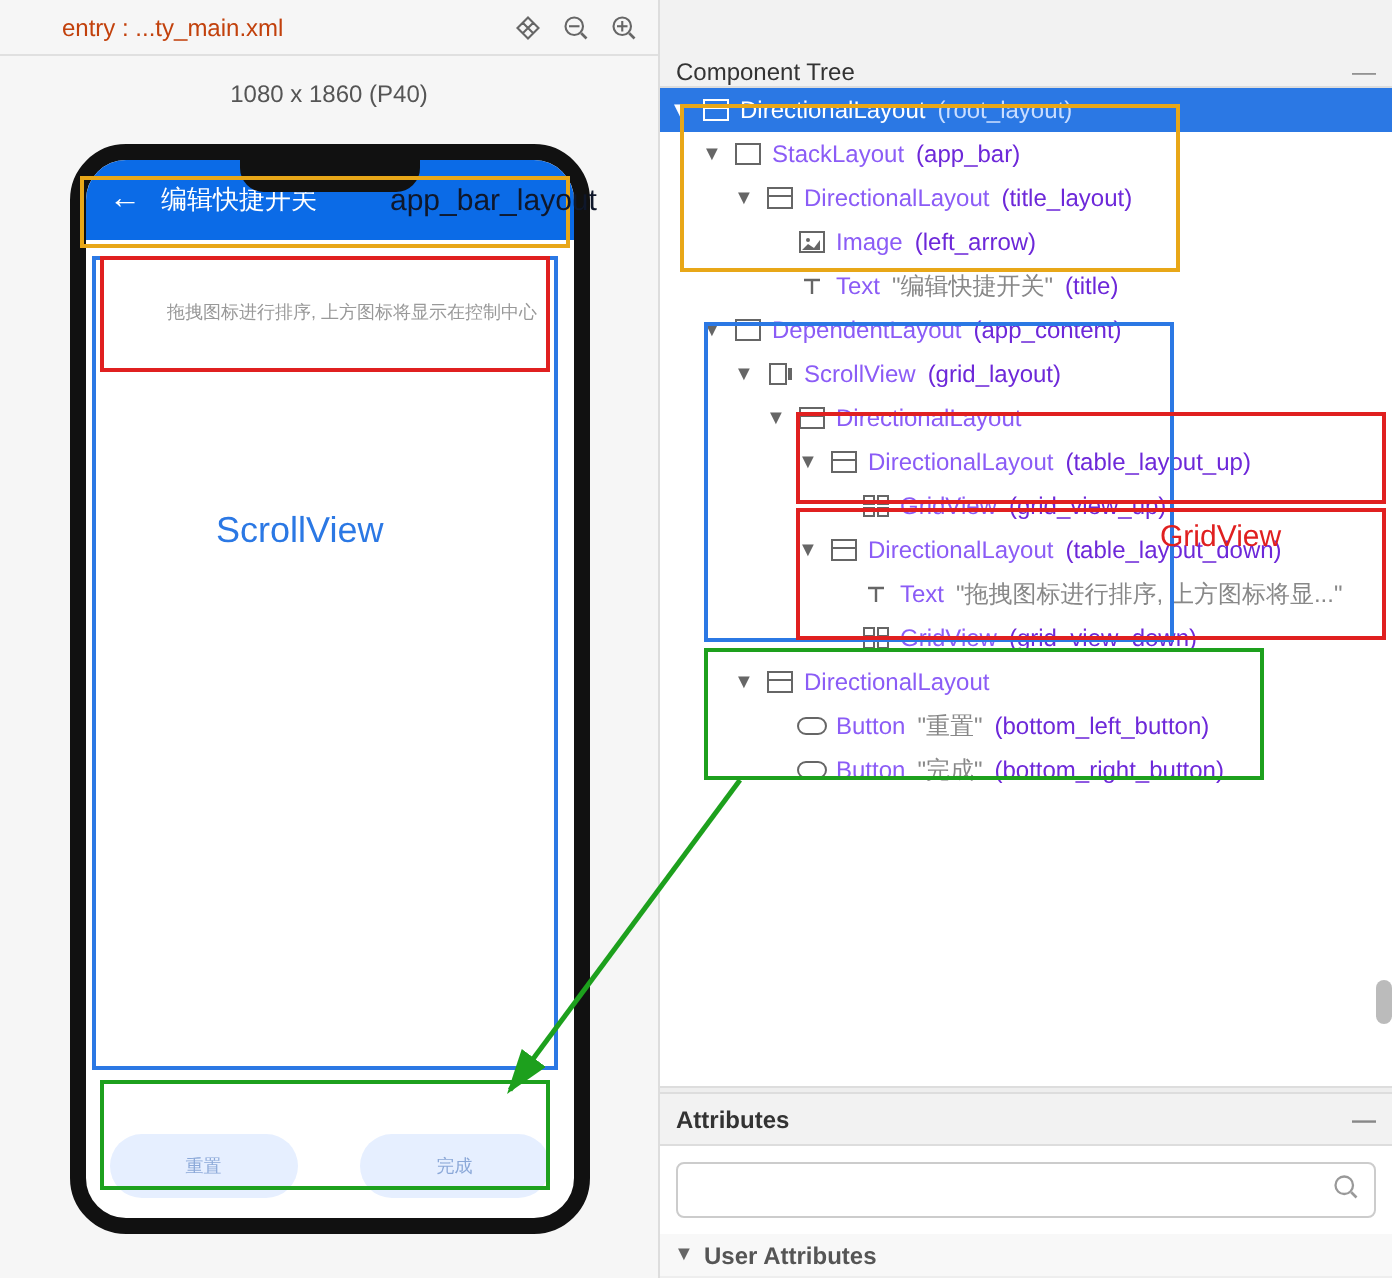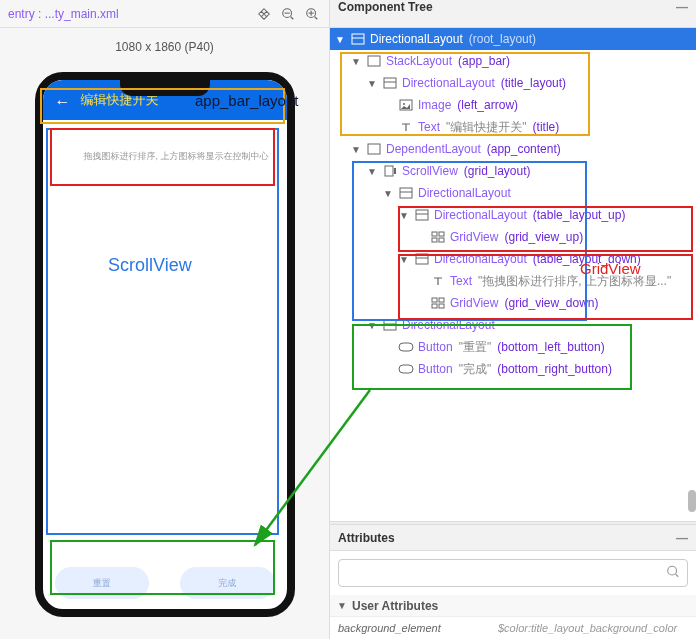--- a/index.html
+++ b/index.html
@@ -4,35 +4,35 @@
   <style>
     * { box-sizing: border-box; margin: 0; padding: 0; }
     body { font-family: -apple-system, Arial, sans-serif; font-size: 12px; color: #333; background: #fff; width: 696px; height: 639px; overflow: hidden; }
 
     .container { display: flex; height: 100%; }
     .left-panel { width: 330px; background: #f6f6f6; border-right: 1px solid #ddd; position: relative; }
     .right-panel { flex: 1; background: #fff; display: flex; flex-direction: column; }
 
     
     .toolbar { height: 28px; display: flex; align-items: center; padding: 0 8px; border-bottom: 1px solid #e0e0e0; }
-    .toolbar-title { flex: 1; font-size: 12px; color: #8b5cf6; }
+    .toolbar-title { flex: 1; font-size: 12px; color: #c2410c; margin-left: 23px; }
     .toolbar-icons { display: flex; gap: 6px; }
     .toolbar-icon { width: 18px; height: 18px; display: flex; align-items: center; justify-content: center; color: #666; cursor: pointer; }
 
     .size-label { text-align: center; font-size: 12px; color: #555; padding: 12px 0 8px; }
 
     
     .phone-area { position: relative; padding: 10px 20px; }
     .phone { width: 260px; height: 545px; margin: 0 auto; border: 8px solid #111; border-radius: 28px; position: relative; background: #fff; overflow: hidden; }
     .phone::after { content:""; position:absolute; right:-12px; top:120px; width:4px; height:50px; background:#111; border-radius:2px; }
     .notch { position:absolute; top:-2px; left:50%; transform:translateX(-50%); width:90px; height:18px; background:#111; border-radius:0 0 12px 12px; }
 
     .app-bar { height: 40px; background: #0b6be7; display:flex; align-items:center; padding:0 12px; gap:10px; }
     .app-bar-arrow { color:#fff; font-size:16px; }
-    .app-bar-title { color:#fde047; font-size:13px; }
+    .app-bar-title { color:#ffffff; font-size:13px; }
 
     .scroll-area { position:absolute; top:58px; left:10px; right:10px; bottom:60px; }
     .hint-text { font-size:9px; color:#999; padding:12px 8px; text-align:right; }
 
     .bottom-buttons { position:absolute; bottom:10px; left:12px; right:12px; display:flex; gap:31px; }
     .btn-pill { flex:1; height:32px; border-radius:16px; background:#e6efff; display:flex; align-items:center; justify-content:center; font-size:9px; color:#8ba8d8; }
 
     
     .annot-box { position:absolute; border:2px solid; pointer-events:none; }
     .annot-orange { border-color:#e8a718; top:88px; left:40px; width:245px; height:36px; }
@@ -40,21 +40,21 @@
     .annot-blue { border-color:#2b78e4; top:128px; left:46px; width:233px; height:407px; }
     .annot-green-inner { border-color:#1da01d; top:540px; left:50px; width:225px; height:55px; }
     .annot-label { position:absolute; font-size:15px; font-weight:500; pointer-events:none; }
     .lbl-orange { color:#0f172a; top:92px; left:195px; }
     .lbl-blue { color:#2b78e4; top:255px; left:108px; font-size:18px; }
 
     
     .arrow { position:absolute; pointer-events:none; }
 
     
-    .panel-header { height:28px; background:#f2f2f2; border-bottom:1px solid #ddd; display:flex; align-items:flex-start; padding:0 8px; font-size:12px; font-weight:700; }
+    .panel-header { height:44px; background:#f2f2f2; border-bottom:1px solid #ddd; display:flex; align-items:flex-end; padding:0 8px; font-size:12px; font-weight:400; }
     .panel-header .collapse { margin-left:auto; color:#888; }
 
     
     .tree-scroll { flex:1; overflow:auto; font-size:12px; }
     .tree-row { height:22px; display:flex; align-items:center; white-space:nowrap; }
     .tree-row.root { background:#2b78e4; color:#fff; }
     .tree-row.root .type{ color:#fff;}
     .tree-row.root .id{ color:#c9ddff;}
     .arrow-toggle { width:12px; text-align:center; color:#666; font-size:10px; }
     .node-icon { width:16px; height:14px; display:inline-flex; align-items:center; justify-content:center; margin:0 4px; }
@@ -336,24 +336,20 @@
         <span class="mag"><svg width="14" height="14" viewBox="0 0 16 16">
               <circle cx="7" cy="7" r="5" fill="none" stroke="#999" stroke-width="1.3"></circle>
               <line x1="11" y1="11" x2="14" y2="14" stroke="#999" stroke-width="1.5"></line>
             </svg></span>
       </div>
     </div>
     <div class="attr-group-header">
       <span class="arrow-toggle" style="margin-right:4px">▼</span>
       <span>User Attributes</span>
     </div>
-    <div class="attr-row">
-      <span class="attr-name">background_element</span>
-      <span class="attr-val">$color:title_layout_background_color</span>
-    </div>
   </div>
 </div>
 
 <div class="annot-tree tree-orange"></div>
 <div class="annot-tree tree-blue"></div>
 <div class="annot-tree tree-red1"></div>
 <div class="annot-tree tree-red2"></div>
 <div class="annot-tree tree-green"></div>
 <div class="lbl-gridview">GridView</div>
 

